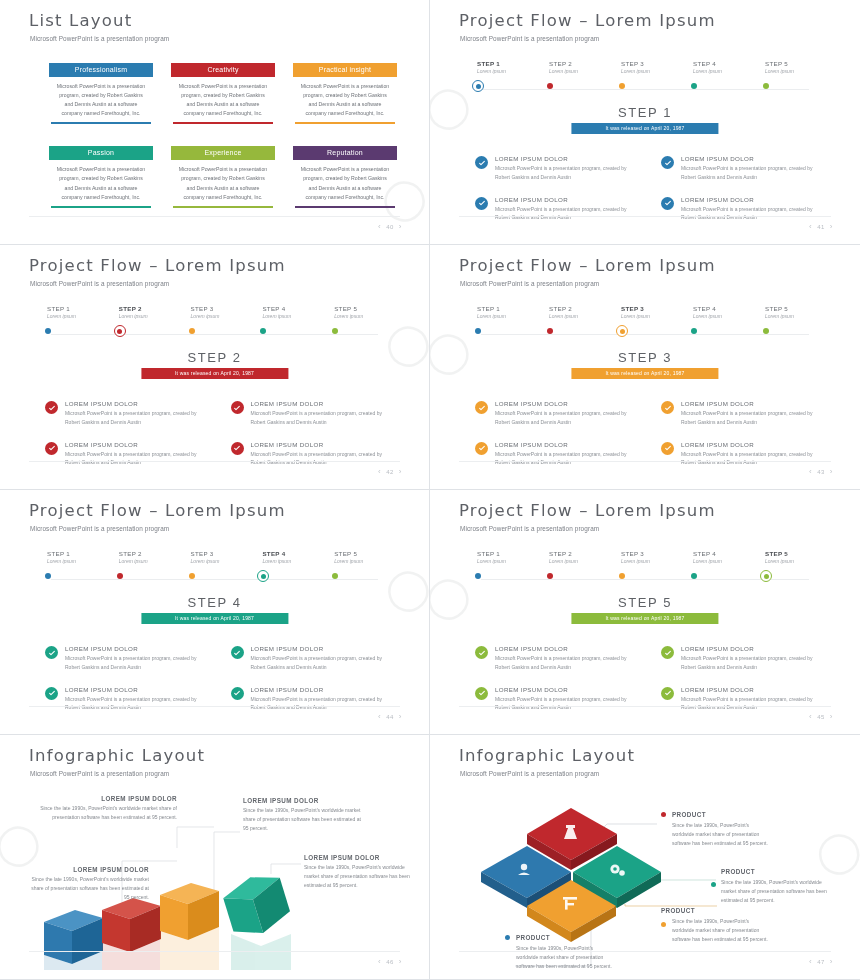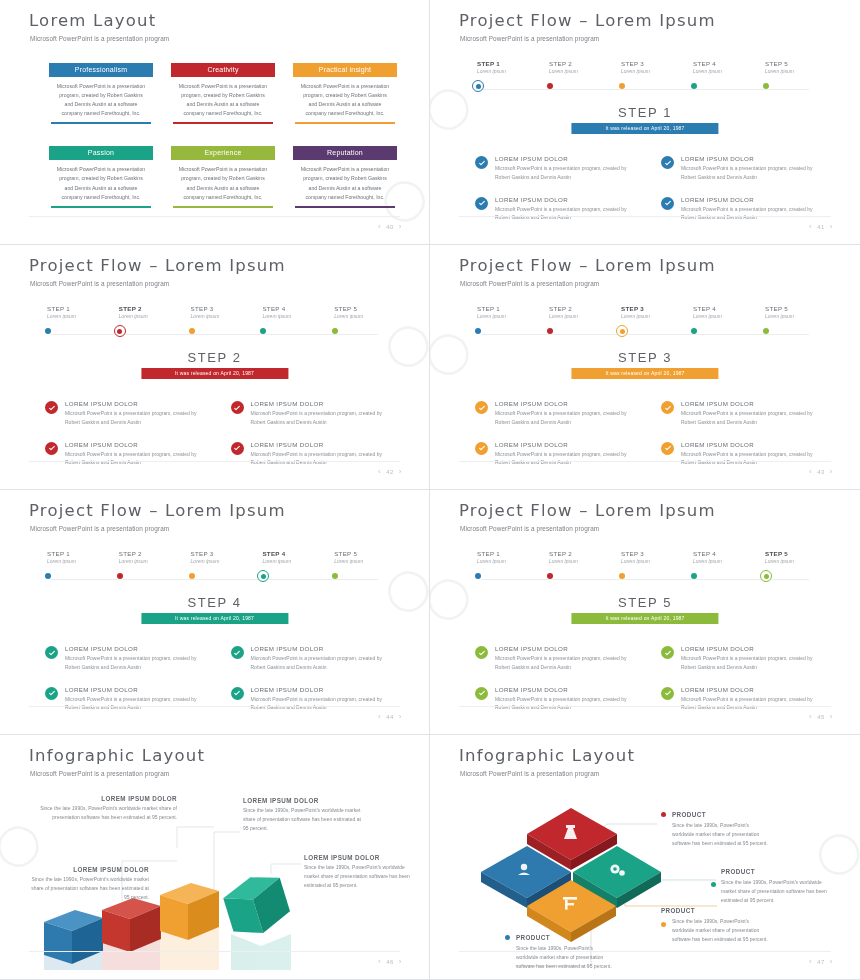--- a/index.html
+++ b/index.html
@@ -74,21 +74,21 @@
 
   .wm { position:absolute; color:rgba(120,125,132,.10); font-size:40px; pointer-events:none; font-family:"DejaVu Serif", serif; }
 </style>
 </head>
 <body>
 
 <div class="deck">
 
   <div class="slide">
     <div class="inner">
-      <div class="title">Lorem Layout</div>
+      <div class="title">List Layout</div>
       <div class="subtitle">Microsoft PowerPoint is a presentation program</div>
       <div class="wm" style="right:-6px; bottom:18px; transform:rotate(-18deg);">◯</div>
 
       <div class="cards">
         <div class="card">
           <div class="card-head" style="background:#2b7cb0">Professionalism</div>
           <div class="card-body">Microsoft PowerPoint is a presentation program, created by Robert Gaskins and Dennis Austin at a software company named Forethought, Inc.</div>
           <div class="card-rule" style="background:#2b7cb0"></div>
         </div>
         <div class="card">

